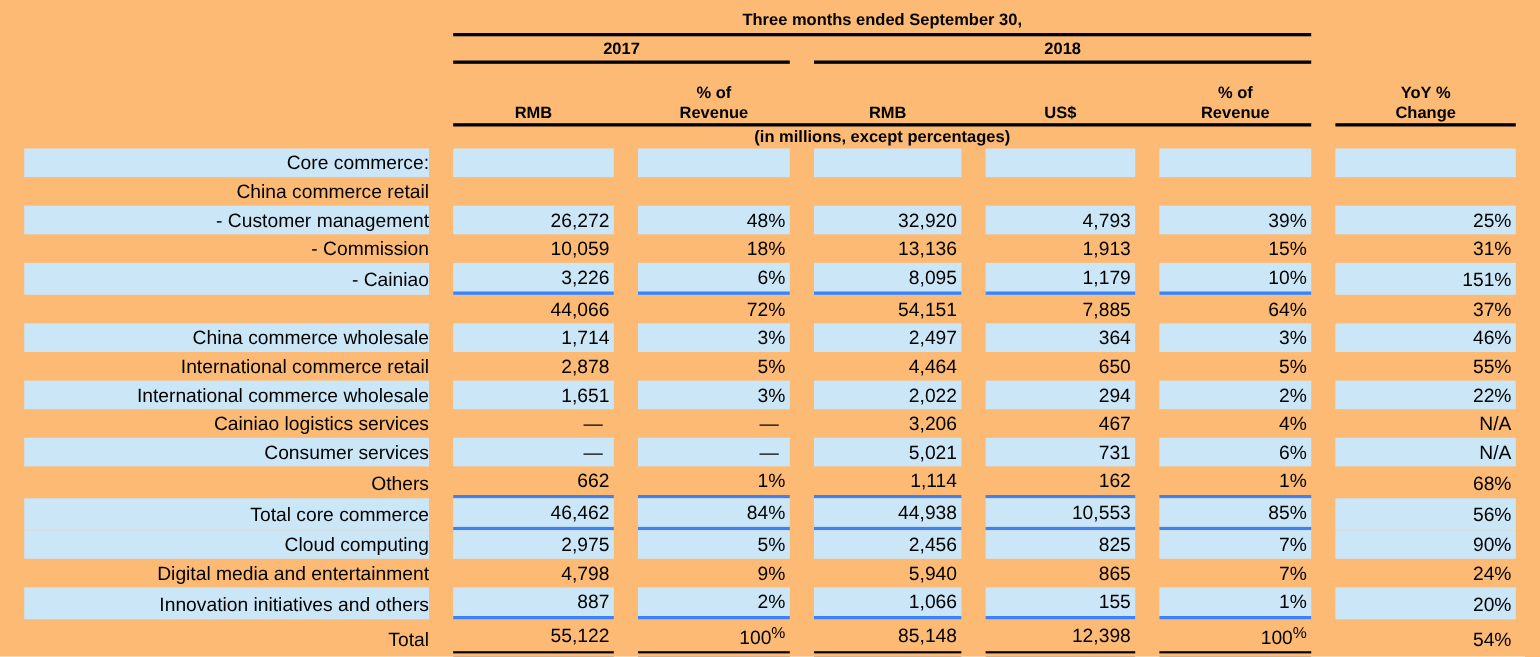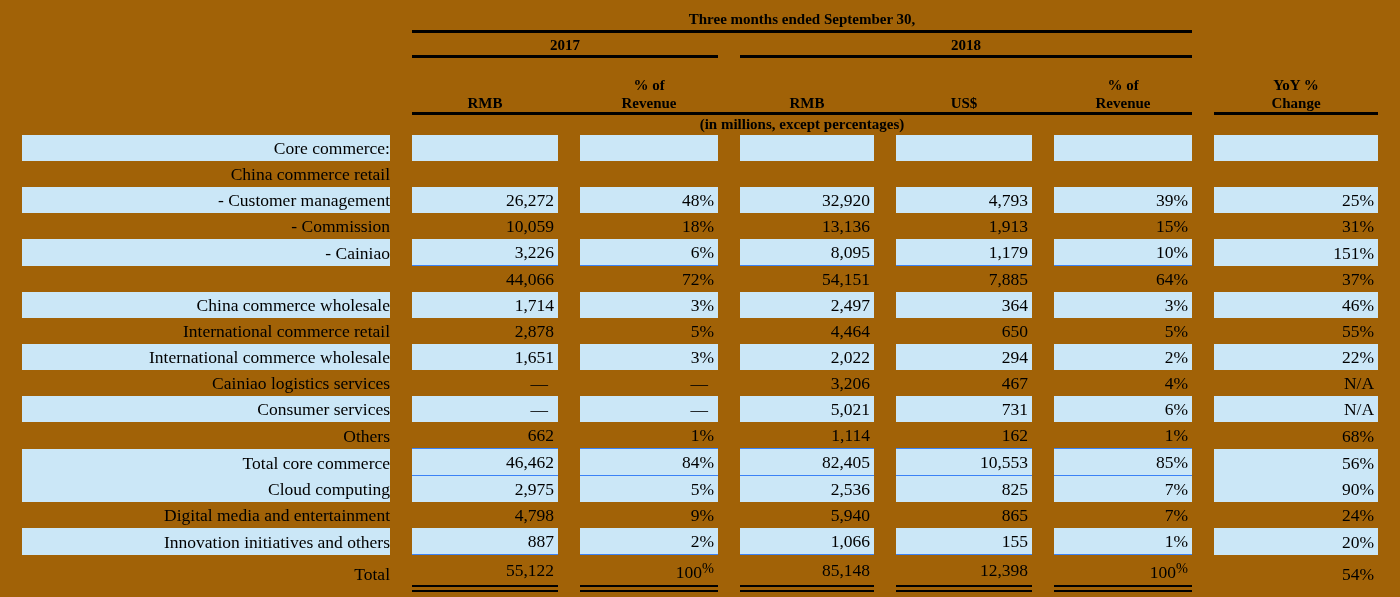--- a/index.html
+++ b/index.html
@@ -4,22 +4,22 @@
 <style>
   html, body {
     margin: 0;
     padding: 0;
     background: #ffffff;
     width: 1400px;
   }
   .page {
     width: 1400px;
     height: 597px;
-    background: #a16207;
-    font-family: Liberation Serif, serif;
+    background: #fdba74;
+    font-family: Liberation Sans, sans-serif;
     color: #000000;
     overflow: hidden;
   }
   table.rev {
     border-collapse: separate;
     border-spacing: 22px 0;
     table-layout: fixed;
     width: 1400px;
     margin-top: 2px;
   }
@@ -51,21 +51,21 @@
     height: 20px;
     text-align: center;
     vertical-align: top;
   }
   
   tr.hl td { background: #cbe7f7; }
   td.lbl { text-align: right; }
   td.ind1 { padding-left: 22px; }
   td.num { text-align: right; padding-right: 4px; }
   td.dash { padding-right: 10px; }
-  td.rs { border-bottom: 1px solid #3b82f6; }
+  td.rs { border-bottom: 3px solid #3b82f6; }
   td.rd { border-bottom: 7px double #000; text-align: right; }
   .pct-sup { font-size: 0.82em; vertical-align: 5px; }
 </style>
 </head>
 <body>
 
 <div class="page">
   <table class="rev">
     <colgroup>
       <col style="width:368px">
@@ -217,39 +217,39 @@
           <td class="num rs">1%</td>
           <td class="num rs">1,114</td>
           <td class="num rs">162</td>
           <td class="num rs">1%</td>
           <td class="num">68%</td>
         </tr>
         <tr class="hl">
           <td class="lbl">Total core commerce</td>
           <td class="num rs">46,462</td>
           <td class="num rs">84%</td>
-          <td class="num rs">82,405</td>
+          <td class="num rs">44,938</td>
           <td class="num rs">10,553</td>
           <td class="num rs">85%</td>
           <td class="num">56%</td>
         </tr>
         <tr>
           <td class="lbl"></td>
           <td class="num"></td>
           <td class="num"></td>
           <td class="num"></td>
           <td class="num"></td>
           <td class="num"></td>
           <td class="num"></td>
         </tr>
         <tr class="hl">
           <td class="lbl">Cloud computing</td>
           <td class="num">2,975</td>
           <td class="num">5%</td>
-          <td class="num">2,536</td>
+          <td class="num">2,456</td>
           <td class="num">825</td>
           <td class="num">7%</td>
           <td class="num">90%</td>
         </tr>
         <tr>
           <td class="lbl">Digital media and entertainment</td>
           <td class="num">4,798</td>
           <td class="num">9%</td>
           <td class="num">5,940</td>
           <td class="num">865</td>

